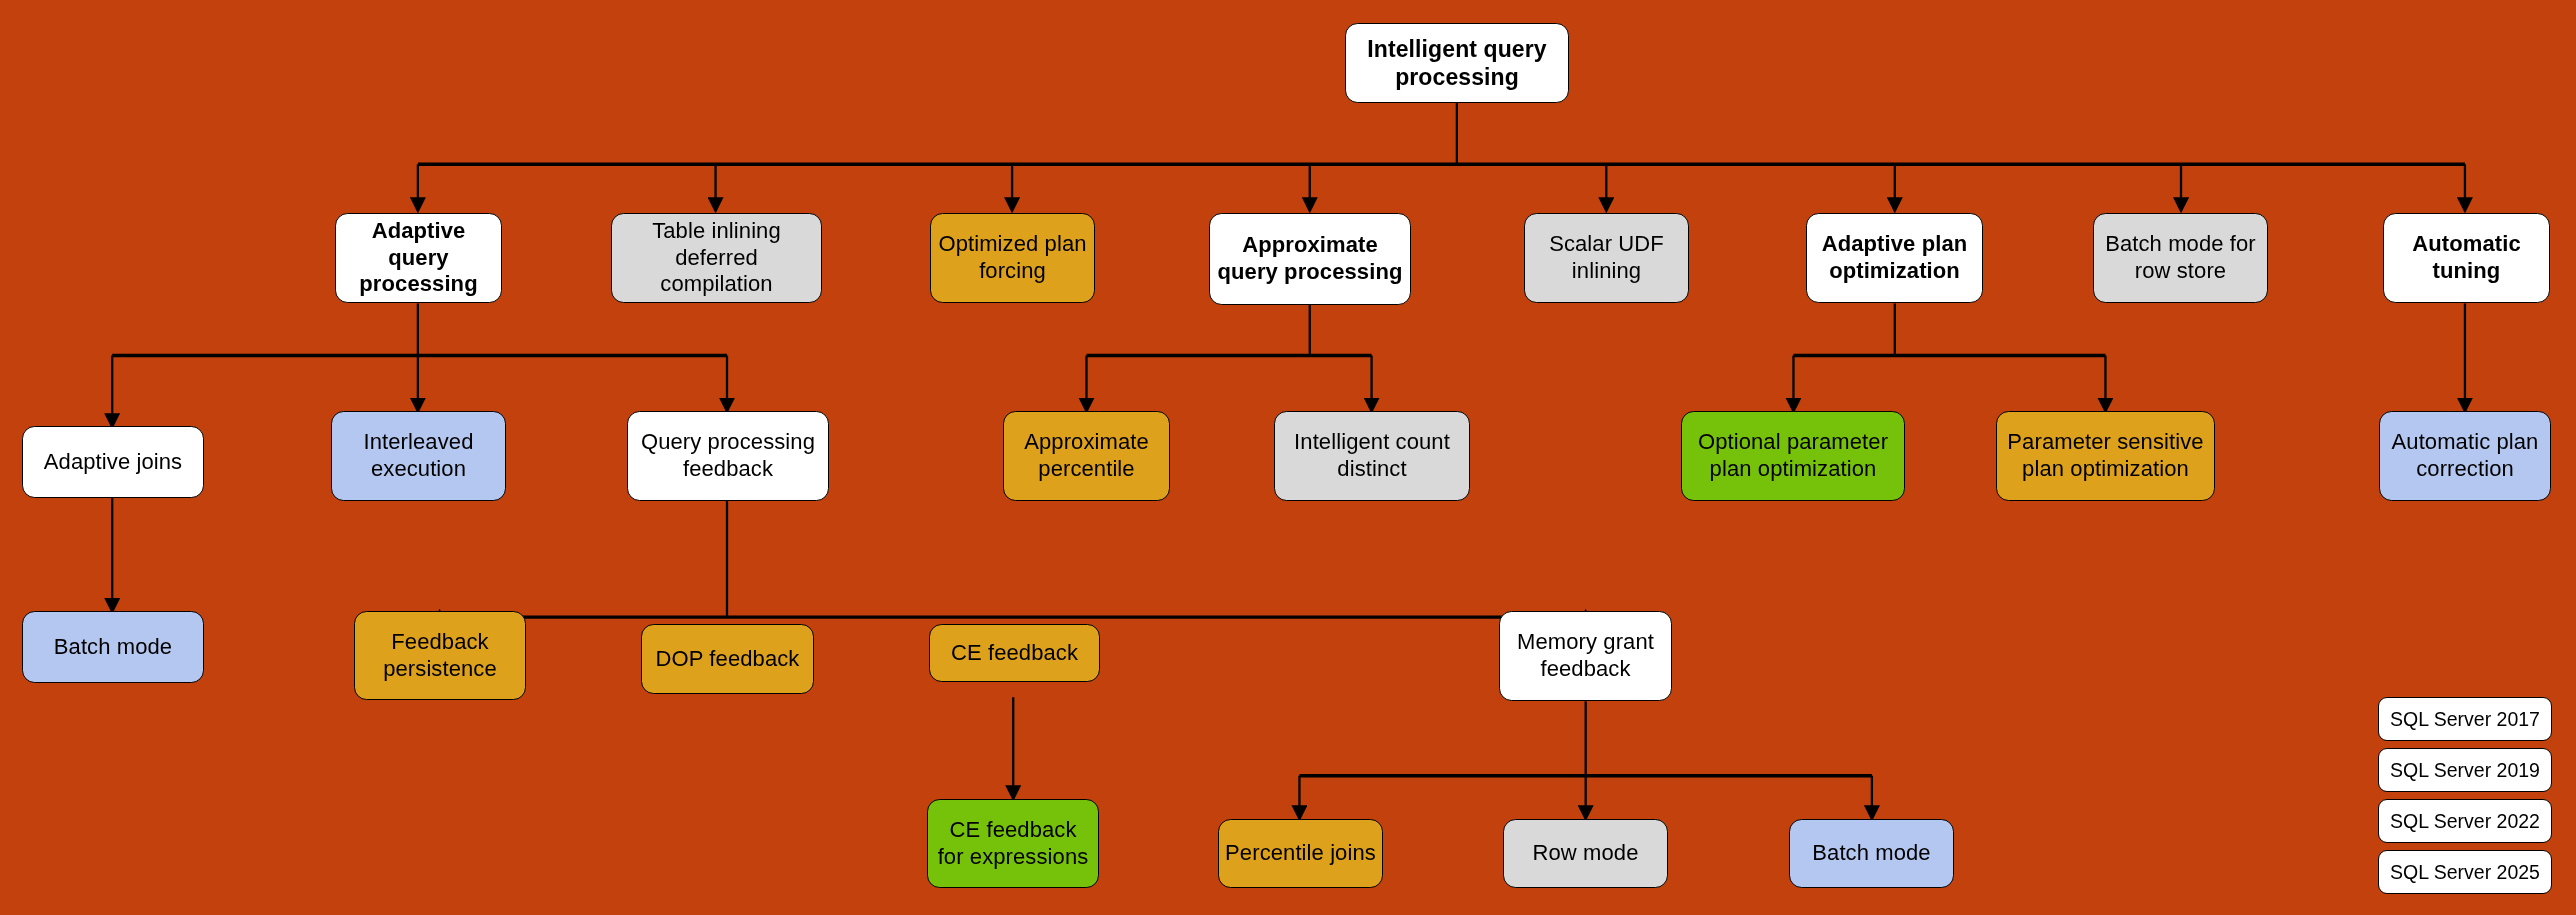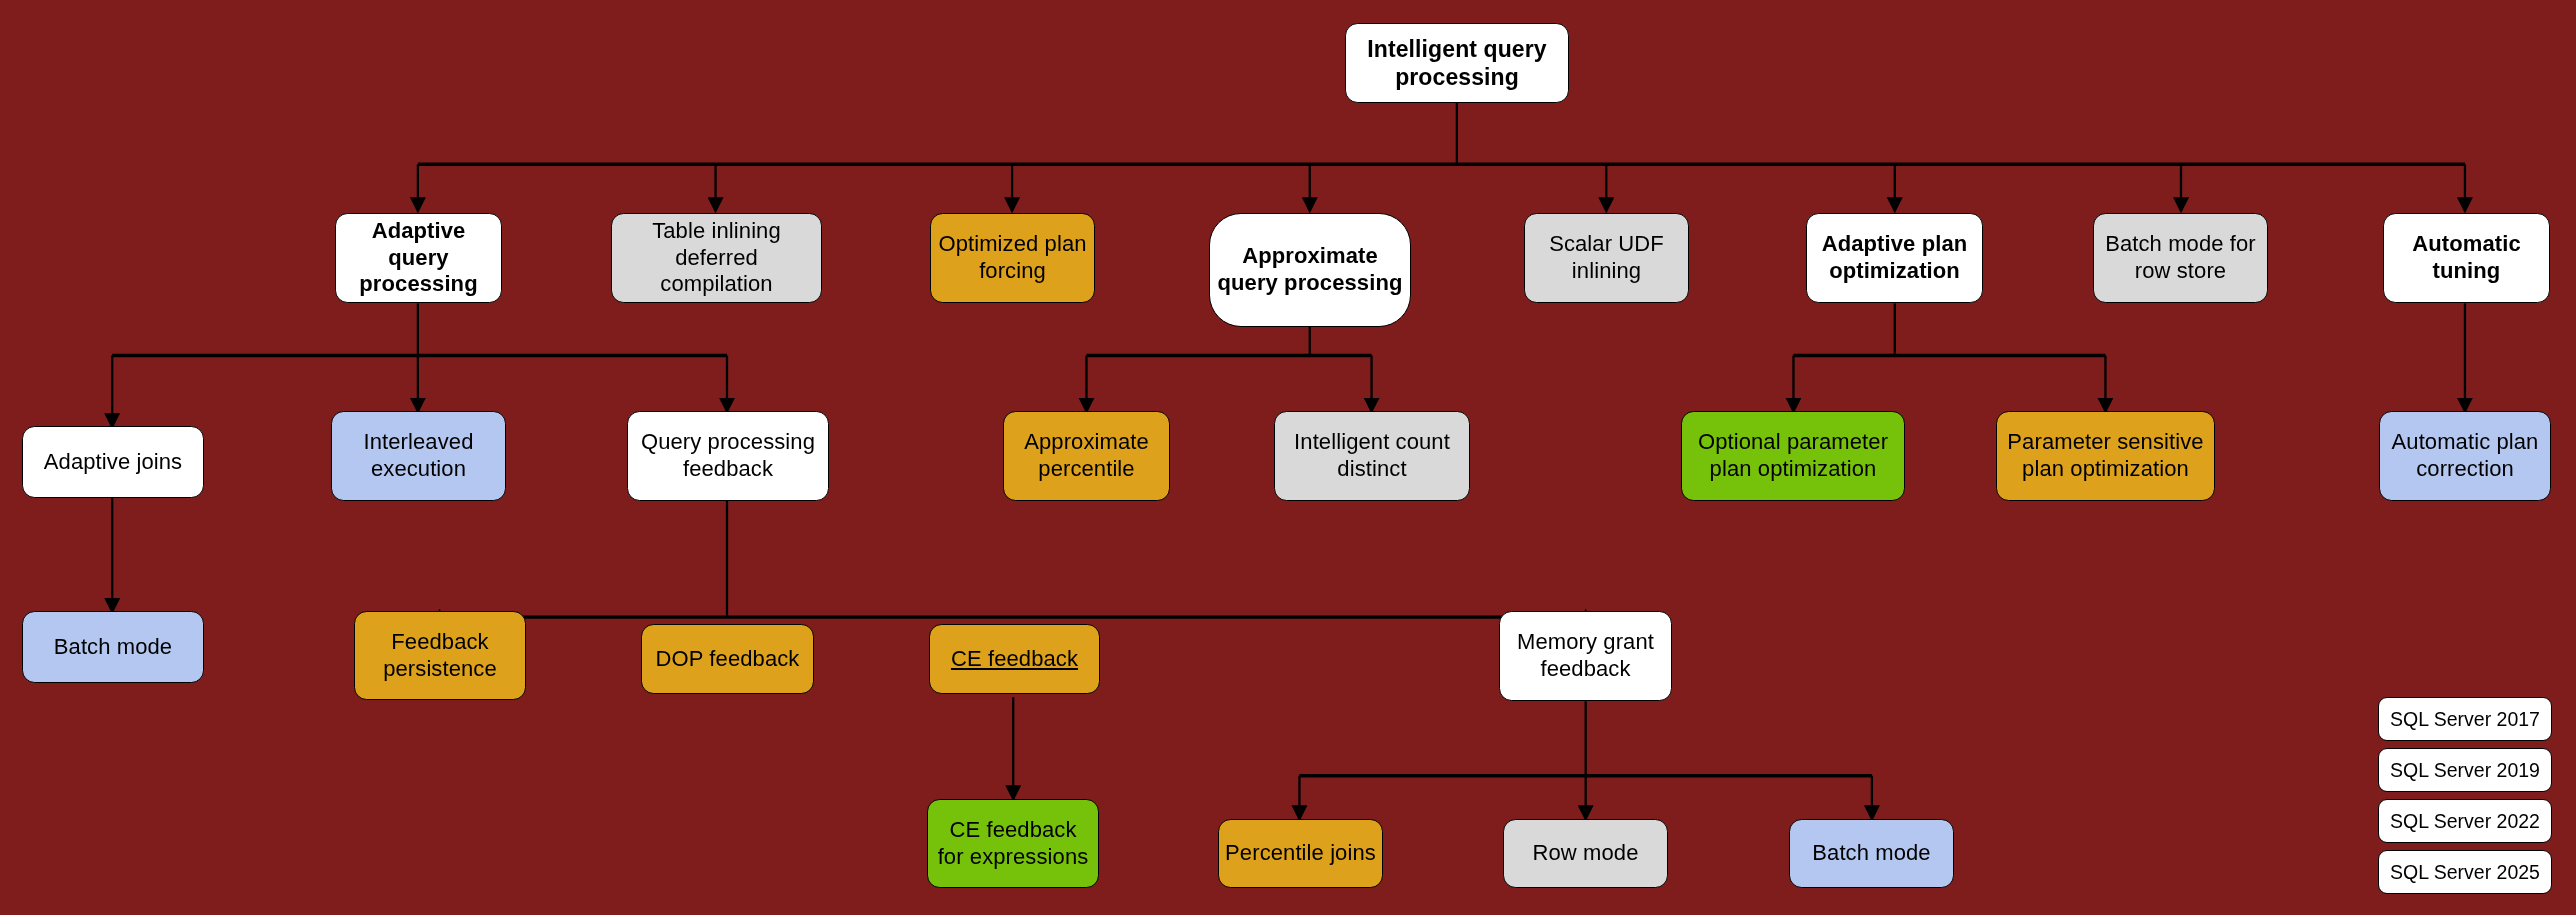--- a/index.html
+++ b/index.html
@@ -8,21 +8,21 @@
     padding: 0;
     background: #ffffff;
   }
   body {
     font-family: "Liberation Sans", sans-serif;
   }
   #canvas {
     position: relative;
     width: 2576px;
     height: 916px;
-    background: #7f1d1d;
+    background: #c2410c;
     overflow: hidden;
   }
   #edges {
     position: absolute;
     left: 0;
     top: 0;
     width: 2576px;
     height: 916px;
     pointer-events: none;
   }
@@ -148,21 +148,21 @@
   </svg>
 
   <div class="node root fill-white" style="left:1345px; top:23px; width:224px; height:80px;">Intelligent query processing</div>
 
   <div class="node lvl2 fill-white" style="left:335px; top:213px; width:167px; height:90px;">Adaptive query processing</div>
 
   <div class="node lvl2 fill-gray" style="left:611px; top:213px; width:211px; height:90px;">Table inlining deferred compilation</div>
 
   <div class="node lvl2 fill-orange" style="left:930px; top:213px; width:165px; height:90px;">Optimized plan forcing</div>
 
-  <div class="node lvl2 fill-white" style="left:1209px; top:213px; width:202px; height:114px;border-radius:32px;">Approximate query processing</div>
+  <div class="node lvl2 fill-white" style="left:1209px; top:213px; width:202px; height:92px;">Approximate query processing</div>
 
   <div class="node lvl2 fill-gray" style="left:1524px; top:213px; width:165px; height:90px;">Scalar UDF inlining</div>
 
   <div class="node lvl2 fill-white" style="left:1806px; top:213px; width:177px; height:90px;">Adaptive plan optimization</div>
 
   <div class="node lvl2 fill-gray" style="left:2093px; top:213px; width:175px; height:90px;">Batch mode for row store</div>
 
   <div class="node lvl2 fill-white" style="left:2383px; top:213px; width:167px; height:90px;">Automatic tuning</div>
 
   <div class="node lvl3 fill-white" style="left:22px; top:426px; width:182px; height:72px;">Adaptive joins</div>
@@ -180,21 +180,21 @@
   <div class="node lvl3 fill-orange" style="left:1996px; top:411px; width:219px; height:90px;">Parameter sensitive plan optimization</div>
 
   <div class="node lvl3 fill-blue" style="left:2379px; top:411px; width:172px; height:90px;">Automatic plan correction</div>
 
   <div class="node lvl3 fill-blue" style="left:22px; top:611px; width:182px; height:72px;">Batch mode</div>
 
   <div class="node lvl3 fill-orange" style="left:354px; top:611px; width:172px; height:89px;">Feedback persistence</div>
 
   <div class="node lvl3 fill-orange" style="left:641px; top:624px; width:173px; height:70px;">DOP feedback</div>
 
-  <div class="node lvl3 fill-orange" style="left:929px; top:624px; width:171px; height:70px;text-decoration:underline;">CE feedback</div>
+  <div class="node lvl3 fill-orange" style="left:929px; top:624px; width:171px; height:58px;">CE feedback</div>
 
   <div class="node lvl3 fill-white" style="left:1499px; top:611px; width:173px; height:90px;">Memory grant feedback</div>
 
   <div class="node lvl3 fill-green" style="left:927px; top:799px; width:172px; height:89px;">CE feedback for expressions</div>
 
   <div class="node lvl3 fill-orange" style="left:1218px; top:819px; width:165px; height:69px;">Percentile joins</div>
 
   <div class="node lvl3 fill-gray" style="left:1503px; top:819px; width:165px; height:69px;">Row mode</div>
 
   <div class="node lvl3 fill-blue" style="left:1789px; top:819px; width:165px; height:69px;">Batch mode</div>

